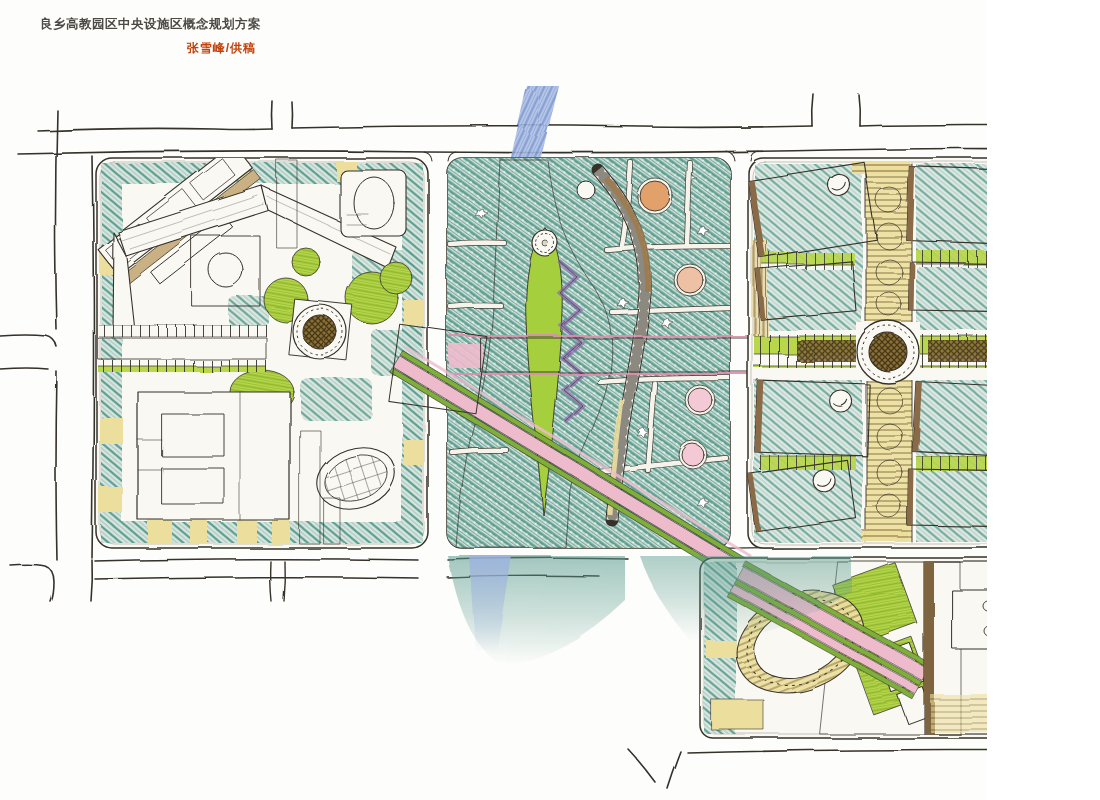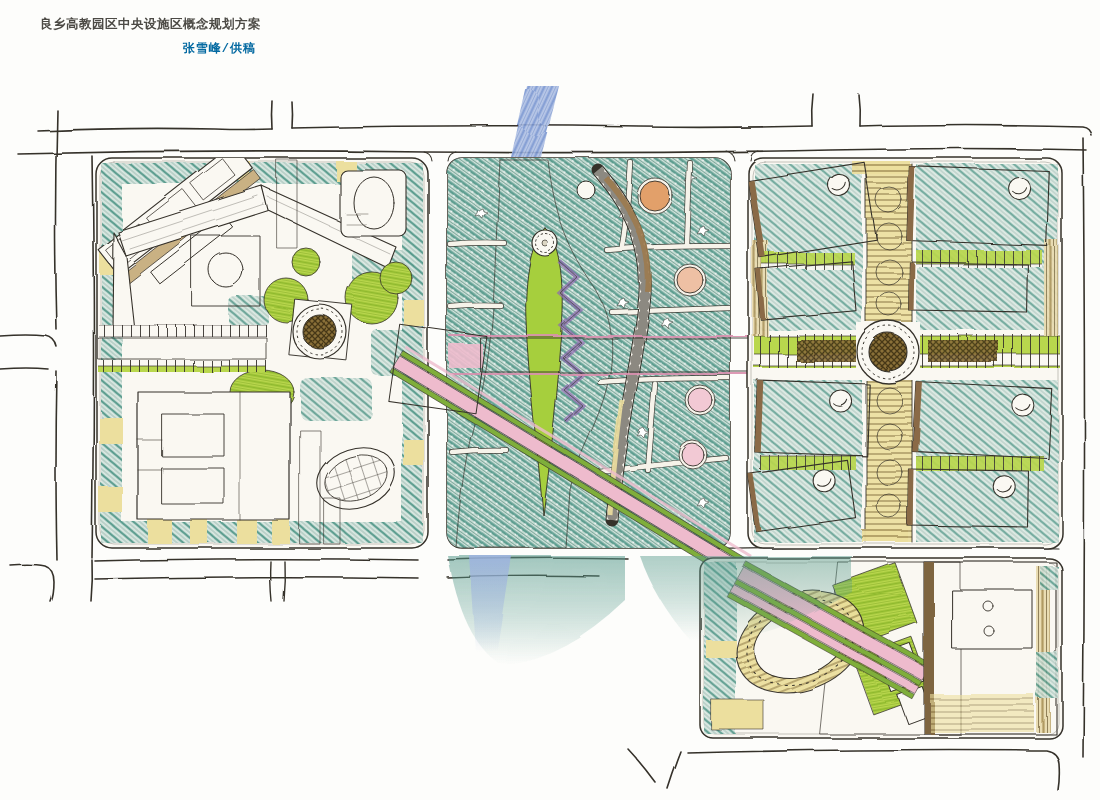--- a/index.html
+++ b/index.html
@@ -1,20 +1,20 @@
 <!DOCTYPE html>
 <html style="--paper: #fdfdfb; --paper2: #faf8f2; --ink: #35312a; --teal: #579a8c; --tealDark: #2f6f60; --tealBg: #ddeae4; --river: #7b97d2; --riverLight: #b3c3e6; --lawn: #b9d74d; --lawnLine: #8fb92d; --island: #a6cf3d; --pink: #eebbcd; --pinkLine: #d98fae; --plaidRed: #b5504f; --cream: #ecdf9e; --tan: #c9b183; --brown: #8a6b46; --darkBrown: #6b5a33; --olive: #7fae3a; --purple: #8d6bb0; --peach: #e2a06a; --blush: #f2c9d4;"><head>
 <meta charset="utf-8">
 <style>
   html,body{margin:0;padding:0;background:#ffffff;}
-  .page{position:relative;width:1100px;height:800px;background:var(--paper,#fdfdfb);overflow:hidden;
+  .page{position:relative;width:987px;height:800px;background:var(--paper,#fdfdfb);overflow:hidden;
         font-family:"Liberation Sans", sans-serif;}
   .header{position:absolute;left:40px;top:16px;width:216px;z-index:5;}
   .title{font-size:12.5px;font-weight:700;color:#4c4a45;letter-spacing:.5px;white-space:nowrap;}
-  .byline{font-size:12px;font-weight:700;color:#0369a1;text-align:right;margin-top:7px;letter-spacing:1px;font-family:Liberation Mono, monospace;}
+  .byline{font-size:12px;font-weight:700;color:#c2410c;text-align:right;margin-top:7px;letter-spacing:1px;}
   svg{position:absolute;left:0;top:0;}
   .ink{stroke:var(--ink,#35312a);fill:none;stroke-linecap:round;stroke-linejoin:round;}
   .wfill{fill:var(--paper2,#faf8f2);}
 </style>
 </head>
 <body>
 
 <div class="page">
   <div class="header">
     <div class="title">良乡高教园区中央设施区概念规划方案</div>

